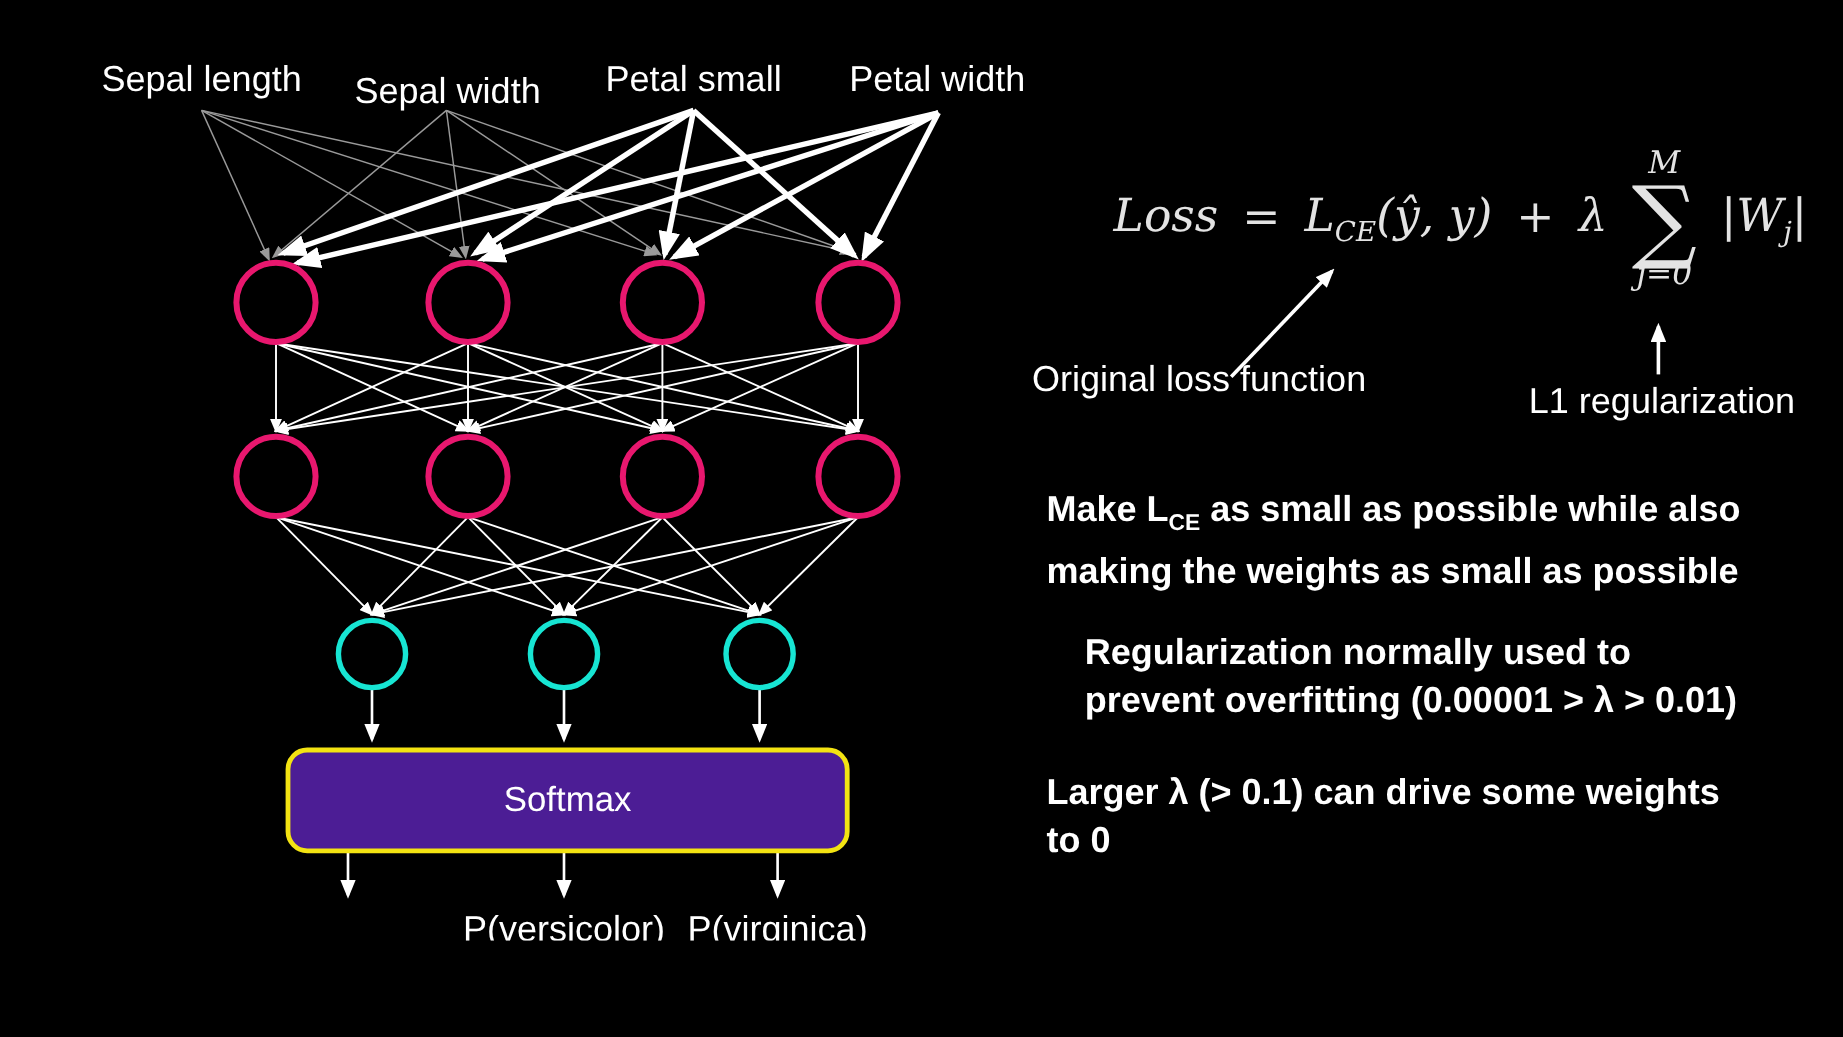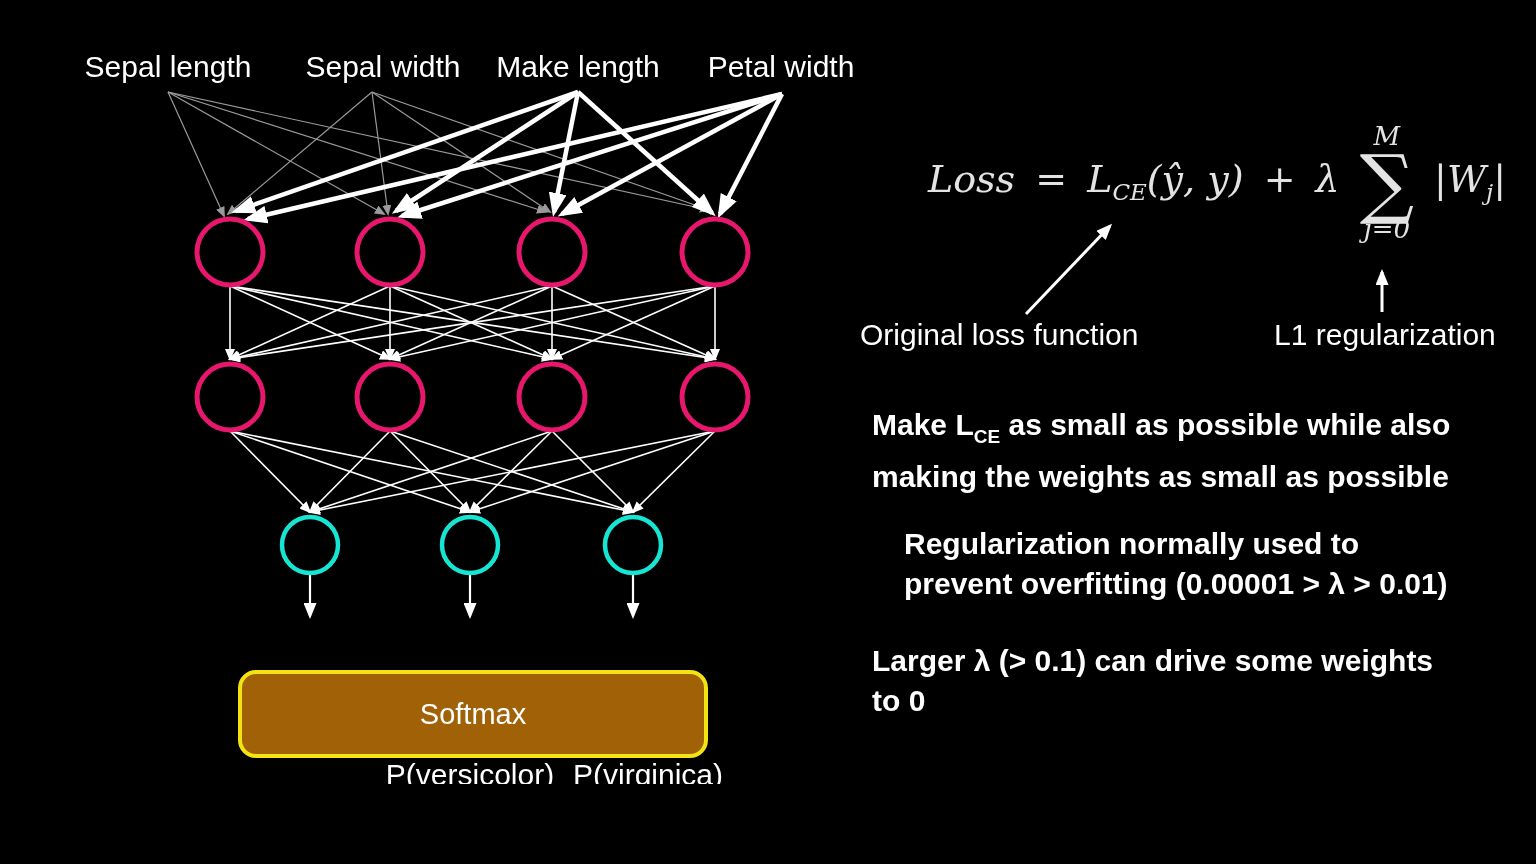--- a/index.html
+++ b/index.html
@@ -9,22 +9,22 @@
     font-family:"Liberation Sans", sans-serif; color:#ffffff;
   }
   .abs { position:absolute; }
   .cx { transform:translateX(-50%); }
   .label { font-size:30px; white-space:nowrap; color:#ffffff; }
   .out-label { font-size:30px; white-space:nowrap; color:#ffffff; }
   .callout { font-size:30px; white-space:nowrap; color:#ffffff; }
 
   .softmax-box {
     position:absolute; left:238px; top:623px; width:462px; height:80px;
-    border:4px solid #f3e312; border-radius:18px; background:#a16207;
-    display:flex; align-items:center; justify-content:center;margin-top:47px;
+    border:4px solid #f3e312; border-radius:18px; background:#4c1d95;
+    display:flex; align-items:center; justify-content:center;
   }
   .softmax-box span { font-size:29px; color:#ffffff; }
 
   .formula {
     position:absolute; left:928px; top:122px;
     font-family:"DejaVu Serif", serif; color:#e3e3e3;
     font-size:38px; white-space:nowrap;
   }
   .f-it { font-style:italic; }
   .f-op { font-style:normal; padding:0 8px; }
@@ -153,22 +153,22 @@
       <circle class="output-node" cx="633" cy="545" r="28"></circle>
     </g>
 
     <g stroke="#ffffff" stroke-width="3">
       <line x1="1026" y1="314" x2="1110" y2="226" marker-end="url(#aw-md)"></line>
       <line x1="1382" y1="312" x2="1382" y2="272" marker-end="url(#aw-md)"></line>
     </g>
   </svg>
 
   <div class="abs cx label" style="left:168px; top:50px;">Sepal length</div>
-  <div class="abs cx label" style="left:373px; top:50px;margin-left:10px;">Sepal width</div>
-  <div class="abs cx label" style="left:578px; top:50px;">Make length</div>
+  <div class="abs cx label" style="left:373px; top:60px;">Sepal width</div>
+  <div class="abs cx label" style="left:578px; top:50px;">Petal small</div>
   <div class="abs cx label" style="left:781px; top:50px;">Petal width</div>
 
   <div class="softmax-box">
     <span>Softmax</span>
   </div>
 
   <div class="abs cx out-label" style="left:289px; top:780px;">P(setosa)</div>
   <div class="abs cx out-label" style="left:470px; top:758px;">P(versicolor)</div>
   <div class="abs cx out-label" style="left:648px; top:758px;">P(virginica)</div>
 
@@ -179,21 +179,21 @@
     <span class="f-op">+</span>
     <span class="f-it">λ</span>
     <span class="f-sum">
       <span class="f-sum-top">M</span>
       <span class="f-sigma">∑</span>
       <span class="f-sum-bot">j=0</span>
     </span>
     <span class="f-it">|W</span><span class="f-sub">j</span><span class="f-it">|</span>
   </div>
 
-  <div class="abs callout" style="left:860px; top:318px;">Original loss function</div>
+  <div class="abs callout" style="left:860px; top:300px;">Original loss function</div>
   <div class="abs callout" style="left:1274px; top:318px;">L1 regularization</div>
 
   <div class="note" style="left:872px; top:405px;">
     <div class="note-line"><span>Make L</span><span class="nsub">CE</span><span> as small as possible while also</span></div>
     <div class="note-line">making the weights as small as possible</div>
   </div>
 
   <div class="note" style="left:872px; top:524px;margin-left:32px;">
     <div class="note-line">Regularization normally used to</div>
     <div class="note-line">prevent overfitting (0.00001 &gt; λ &gt; 0.01)</div>

